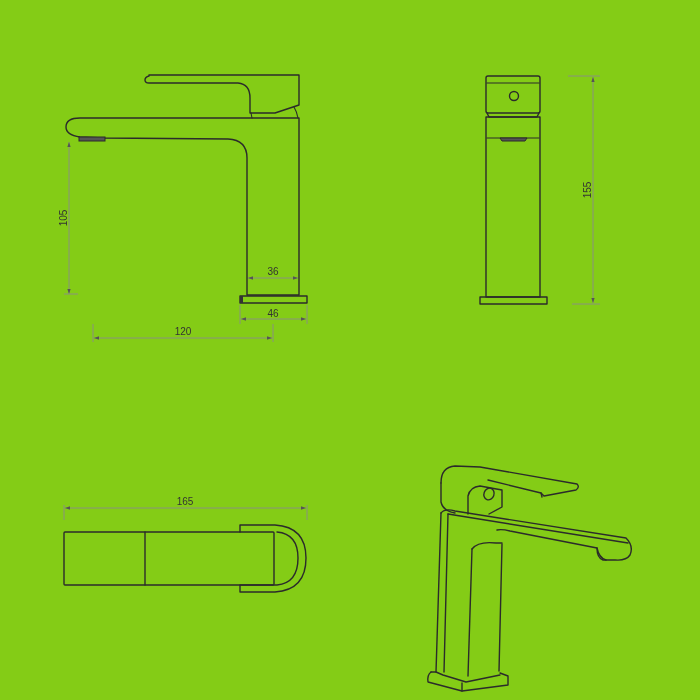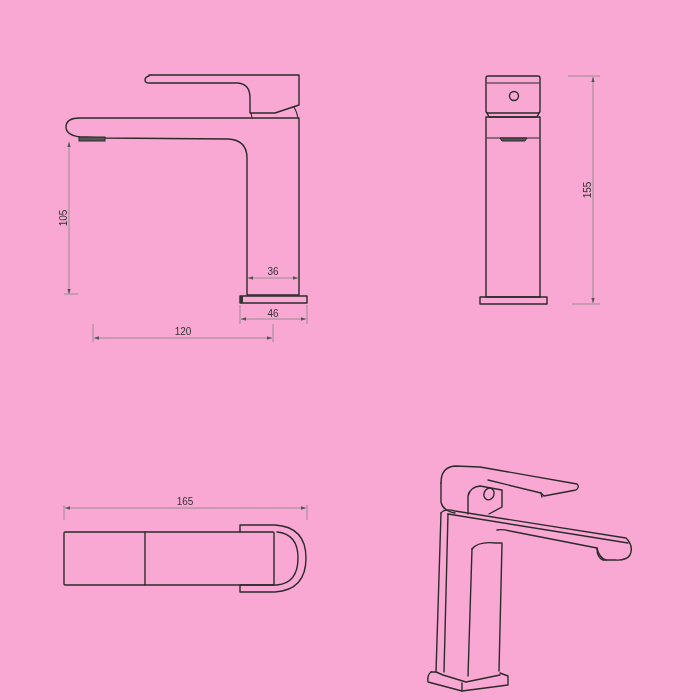--- a/index.html
+++ b/index.html
@@ -1,17 +1,17 @@
 <!DOCTYPE html>
 <html><head>
 <meta charset="utf-8">
 <style>
   html, body { margin: 0; padding: 0; background: #ffffff; }
   body { width: 700px; height: 700px; overflow: hidden; font-family: "Liberation Sans", sans-serif; }
-  #sheet { position: relative; width: 700px; height: 700px; background: #f9a8d4; }
+  #sheet { position: relative; width: 700px; height: 700px; background: #84cc16; }
   svg { position: absolute; left: 0; top: 0; }
   .outline { fill: none; stroke: #2b2b2b; stroke-width: 1.4; stroke-linejoin: round; stroke-linecap: round; }
   .outline-thin { fill: none; stroke: #2b2b2b; stroke-width: 1.1; stroke-linejoin: round; stroke-linecap: round; }
   .fill-dark { fill: #555; stroke: #2b2b2b; stroke-width: 1; }
   .dim { fill: none; stroke: #8a8a8a; stroke-width: 0.9; }
   .dim-arrow { fill: #555; stroke: none; }
   .dim-text { font-family: "Liberation Sans", sans-serif; font-size: 10px; fill: #333; }
 </style>
 </head>
 <body>

